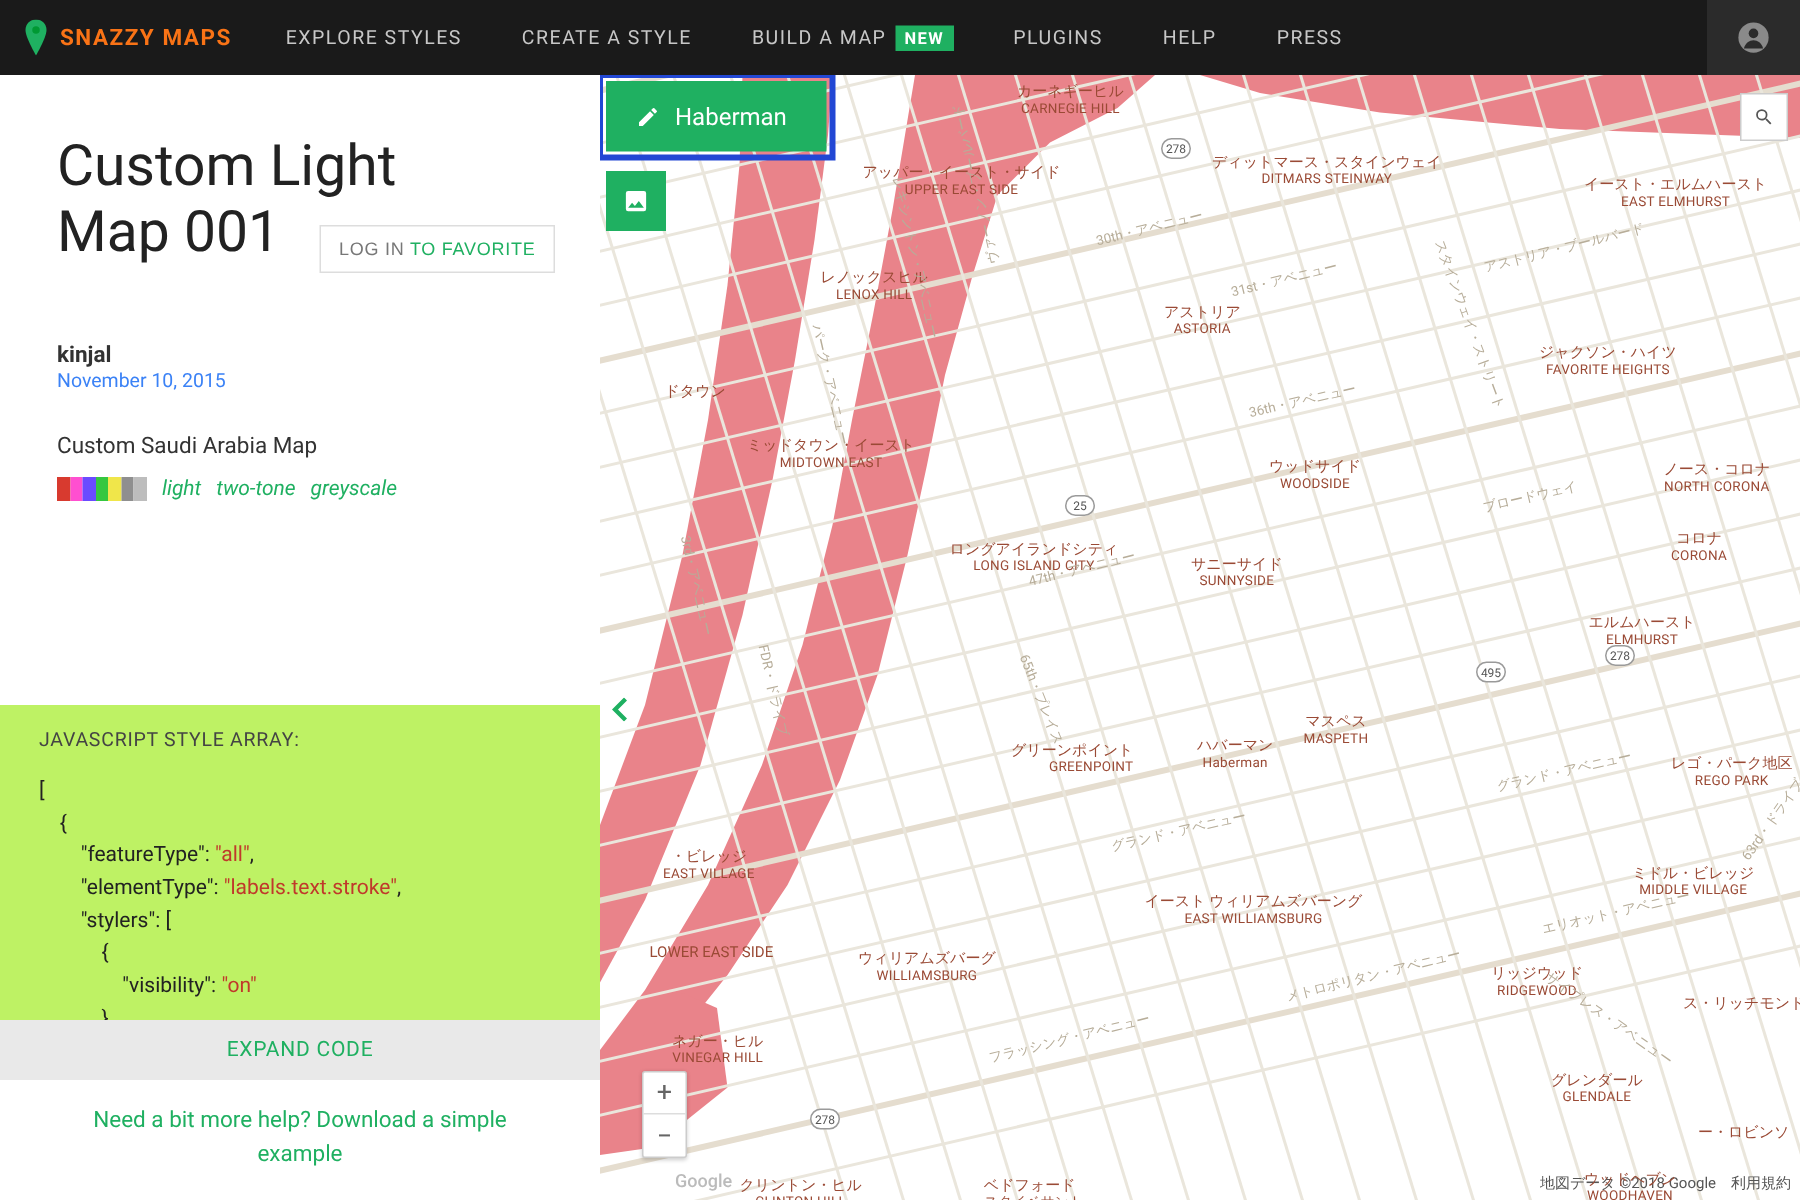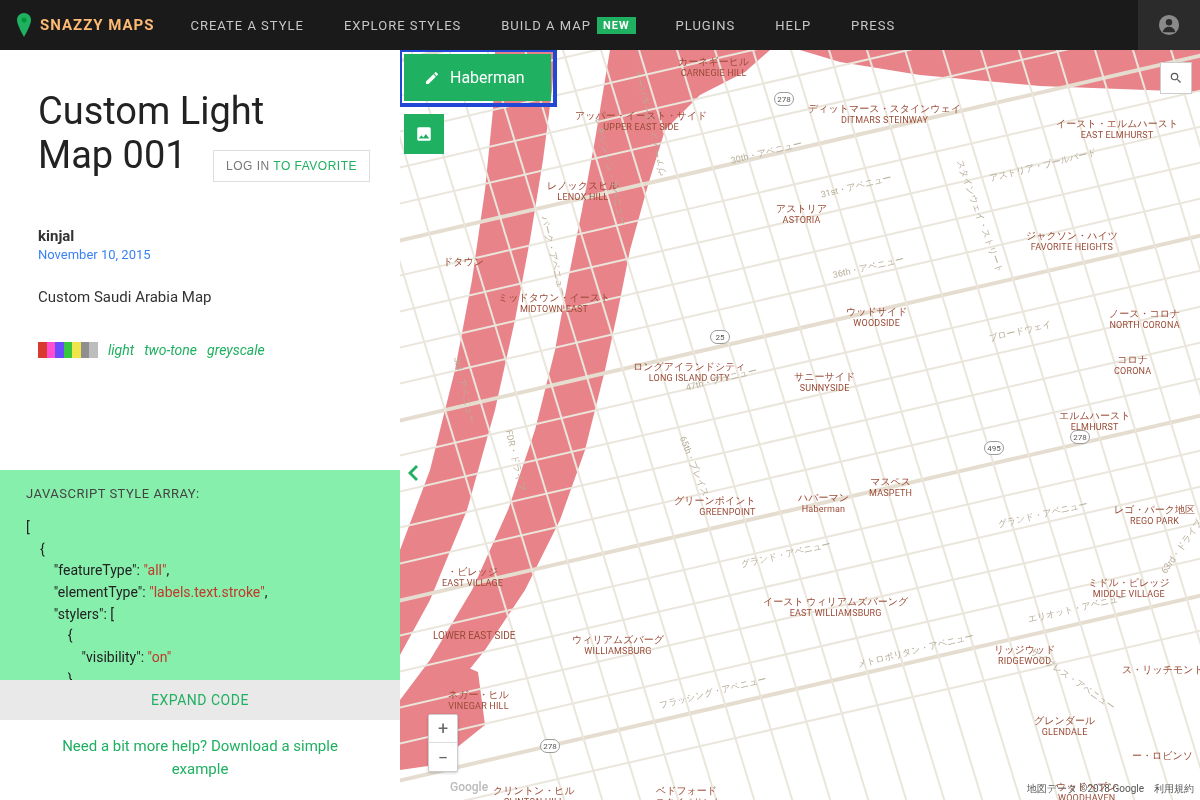--- a/index.html
+++ b/index.html
@@ -1,41 +1,41 @@
 <!DOCTYPE html>
 <html><head>
 <meta charset="utf-8">
 <style>
   * { box-sizing: border-box; margin: 0; padding: 0; }
   html, body { width: 1200px; height: 800px; font-family: -apple-system, "Segoe UI", Roboto, Arial, sans-serif; overflow: hidden; color:#333; }
   
   .nav { position:absolute; left:0; top:0; right:0; height:50px; background:#1a1a1a; display:flex; align-items:center; color:#c7c7c7; letter-spacing:1px; font-size:13px; }
-  .logo { display:flex; align-items:center; gap:8px; padding:0 16px; color:#fdba74; font-weight:700; font-size:15px; }
+  .logo { display:flex; align-items:center; gap:8px; padding:0 16px; color:#f97316; font-weight:700; font-size:15px; }
   .logo svg { width:16px; height:24px; }
   .nav a.link { padding:0 20px; height:50px; display:flex; align-items:center; cursor:pointer; text-transform:uppercase; }
   .newbadge { background:#1fb061; color:#fff; font-weight:700; font-size:11px; padding:2px 6px; margin-left:6px; letter-spacing:1px;}
   .nav-spacer{flex:1;}
   .user-btn { width:62px; height:50px; background:#2b2b2b; display:flex; align-items:center; justify-content:center; cursor:pointer;}
   .user-btn svg{width:22px;height:22px;fill:#8a8a8a;}
   
   .left { position:absolute; left:0; top:50px; width:400px; bottom:0; background:#fff; padding:40px 30px 20px 38px; overflow:hidden;}
   .title { font-size:38px; font-weight:400; color:#222; line-height:1.15; max-width:230px;}
   .fav-btn { position:absolute; right:30px; top:100px; border:1px solid #ddd; background:#fff; font-size:12px; padding:8px 12px; letter-spacing:.5px; cursor:pointer; }
   .fav-btn .a{color:#777;} .fav-btn .b{color:#1fb061;}
   .meta { margin-top:50px; display:flex; justify-content:space-between; }
   .author{font-weight:700; font-size:15px;} .date{font-size:13px; color:#3b82f6; margin-top:2px;}
   .stats{font-size:15px;color:#333;}
   .statrow{display:flex;align-items:center;gap:8px;margin-bottom:4px;}
   .statrow svg{width:17px;height:17px;fill:#555;}
   .desc{margin-top:26px;font-size:15px;}
-  .tagbar{margin-top:36px;display:flex;align-items:center;gap:10px;}
+  .tagbar{margin-top:12px;display:flex;align-items:center;gap:10px;}
   .swatch{width:60px;height:16px;display:flex;}
   .swatch span{flex:1;}
   .tag{color:#1fb061;font-style:italic;font-size:14px;}
-  .codebox{position:absolute; left:0; right:0; bottom:120px; top:420px; background:#86efac; padding:16px 38px 0 26px; font-size:14px; overflow:hidden;}
+  .codebox{position:absolute; left:0; right:0; bottom:120px; top:420px; background:#bef264; padding:16px 38px 0 26px; font-size:14px; overflow:hidden;}
   .codebox .hdr{letter-spacing:.5px; font-size:13px; color:#444; margin-bottom:16px;}
   .code{white-space:pre; font-family:inherit; font-size:14px; color:#222; line-height:1.55;}
   .code .s{color:#c0392b;}
   .expand{position:absolute; left:0; right:0; bottom:80px; height:40px; background:#e9e9e9; color:#1fb061; display:flex; align-items:center; justify-content:center; font-size:14px; letter-spacing:.5px; cursor:pointer;}
   .help{position:absolute; left:0; right:0; bottom:20px; text-align:center; color:#1fb061; font-size:15px; padding:0 40px; line-height:1.5;}
   
   .map { position:absolute; left:400px; right:0; top:50px; bottom:0; background:#fff; overflow:hidden;}
   .road{position:absolute; background:#eae6dc; height:2px; transform-origin:left center;}
   .road.big{height:4px; background:#e5ddcf;}
   .poi{position:absolute; text-align:center; font-size:10px; line-height:1.15; color:#9a4a35; white-space:nowrap;}
@@ -60,22 +60,22 @@
 <body>
 
 <div class="nav">
   <div class="logo">
     <svg viewBox="0 0 16 24">
         <path fill="#1fb061" d="M8 0C4 0 1 3 1 7c0 5 7 17 7 17s7-12 7-17c0-4-3-7-7-7z"></path>
         <circle cx="8" cy="7" r="2.5" fill="#093"></circle>
       </svg>
     <span>SNAZZY MAPS</span>
   </div>
+  <a class="link">EXPLORE STYLES</a>
   <a class="link">CREATE A STYLE</a>
-  <a class="link">EXPLORE STYLES</a>
   <a class="link">
     <span>BUILD A MAP</span>
     <span class="newbadge">NEW</span>
   </a>
   <a class="link">PLUGINS</a>
   <a class="link">HELP</a>
   <a class="link">PRESS</a>
   <div class="nav-spacer"></div>
   <div class="user-btn">
     <svg viewBox="0 0 24 24">

